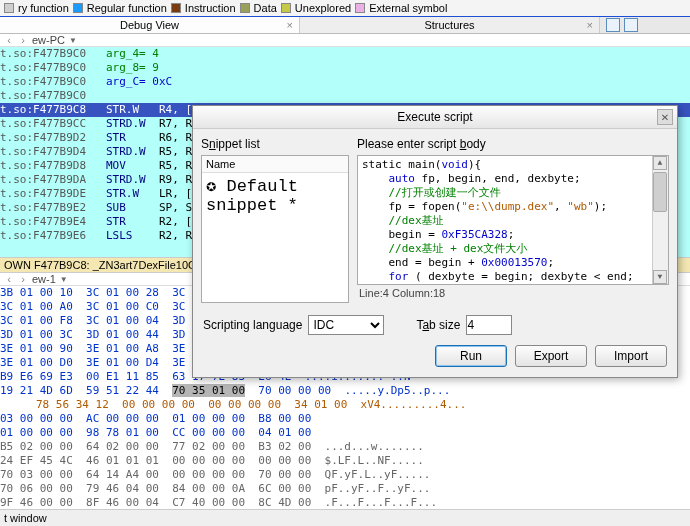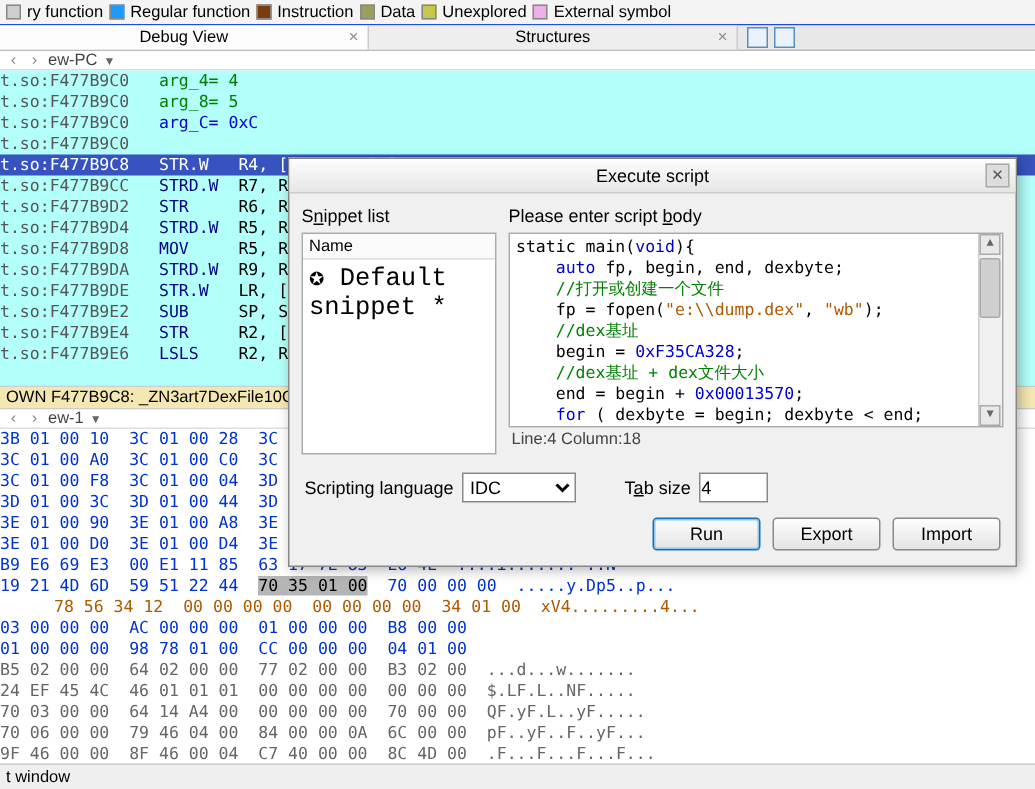--- a/index.html
+++ b/index.html
@@ -27,21 +27,21 @@
   }
   .legend-box { width: 10px; height: 10px; border: 1px solid #888; display: inline-block; }
   .tabbar {
     display: flex;
     background: #e8e8e8;
     border-bottom: 1px solid #bbb;
     font-family: "Segoe UI", Tahoma, sans-serif;
     font-size: 11px;
   }
   .tab {
-    width: 246px;
+    width: 300px;
     padding: 2px 10px;
     text-align: center;
     background: #eee;
     border-right: 1px solid #ccc;
     position: relative;
   }
   .tab.active { background: #fdfdfd; }
   .tab .x { position: absolute; right: 6px; top: 2px; color: #888; }
   .tab-icons { display:flex; align-items:center; gap:4px; padding: 0 6px; }
   .tab-icons div { width:14px; height:14px; border:1px solid #5a8dbc; background:#eaf3fb; }
@@ -126,21 +126,21 @@
     border-bottom: 1px solid #ccc;
   }
   .dlg-close {
     position:absolute; right:4px; top:3px;
     width:16px; height:16px;
     background:#ddd; border:1px solid #aaa;
     display:flex; align-items:center; justify-content:center;
     font-size:10px; color:#555;
   }
   .dlg-body { display:flex; gap:8px; padding:8px; }
-  .snippet-panel { width:130px; }
+  .snippet-panel { width:148px; }
   .panel-label { font-size:12px; margin-bottom:4px; text-decoration: underline; text-decoration-color: transparent; }
   .panel-label u { text-decoration: underline; }
   .listbox {
     border:1px solid #aaa; background:#fff;
     height:148px;
   }
   .listbox-header {
     font-size:11px; padding:2px 4px;
     border-bottom:1px solid #ddd;
     background:#fafafa;
@@ -222,21 +222,21 @@
 
 <div class="breadcrumb">
   <span class="crumb-sep">‹</span>
   <span class="crumb-sep">›</span>
   <span class="crumb-dd">ew-PC</span>
   <span style="font-size:8px;color:#666;">▼</span>
 </div>
 
 <div class="disasm" id="disasm" style="height:210px;">
     <pre><span><span class="addr">t.so:F477B9C0   </span><span class="arg-green">arg_4= 4</span>
-</span><span><span class="addr">t.so:F477B9C0   </span><span class="arg-green">arg_8= 5</span>
+</span><span><span class="addr">t.so:F477B9C0   </span><span class="arg-green">arg_8= 9</span>
 </span><span><span class="addr">t.so:F477B9C0   </span><span class="arg-blue">arg_C= 0xC</span>
 </span><span><span class="addr">t.so:F477B9C0   </span><span class=""></span>
 </span><span class="selrow"><span class="addr">t.so:F477B9C8   </span><span class="mnemonic">STR.W   </span>R4, [SP,#<span class="varref">var_24</span>]!
 </span><span><span class="addr">t.so:F477B9CC   </span><span class="mnemonic">STRD.W  </span>R7, R8, [SP,#0xC]
 </span><span><span class="addr">t.so:F477B9D2   </span><span class="mnemonic">STR     </span>R6, R3
 </span><span><span class="addr">t.so:F477B9D4   </span><span class="mnemonic">STRD.W  </span>R5, R11,
 </span><span><span class="addr">t.so:F477B9D8   </span><span class="mnemonic">MOV     </span>R5, R1
 </span><span><span class="addr">t.so:F477B9DA   </span><span class="mnemonic">STRD.W  </span>R9, R10,
 </span><span><span class="addr">t.so:F477B9DE   </span><span class="mnemonic">STR.W   </span>LR, [SP,#
 </span><span><span class="addr">t.so:F477B9E2   </span><span class="mnemonic">SUB     </span>SP, SP, #

